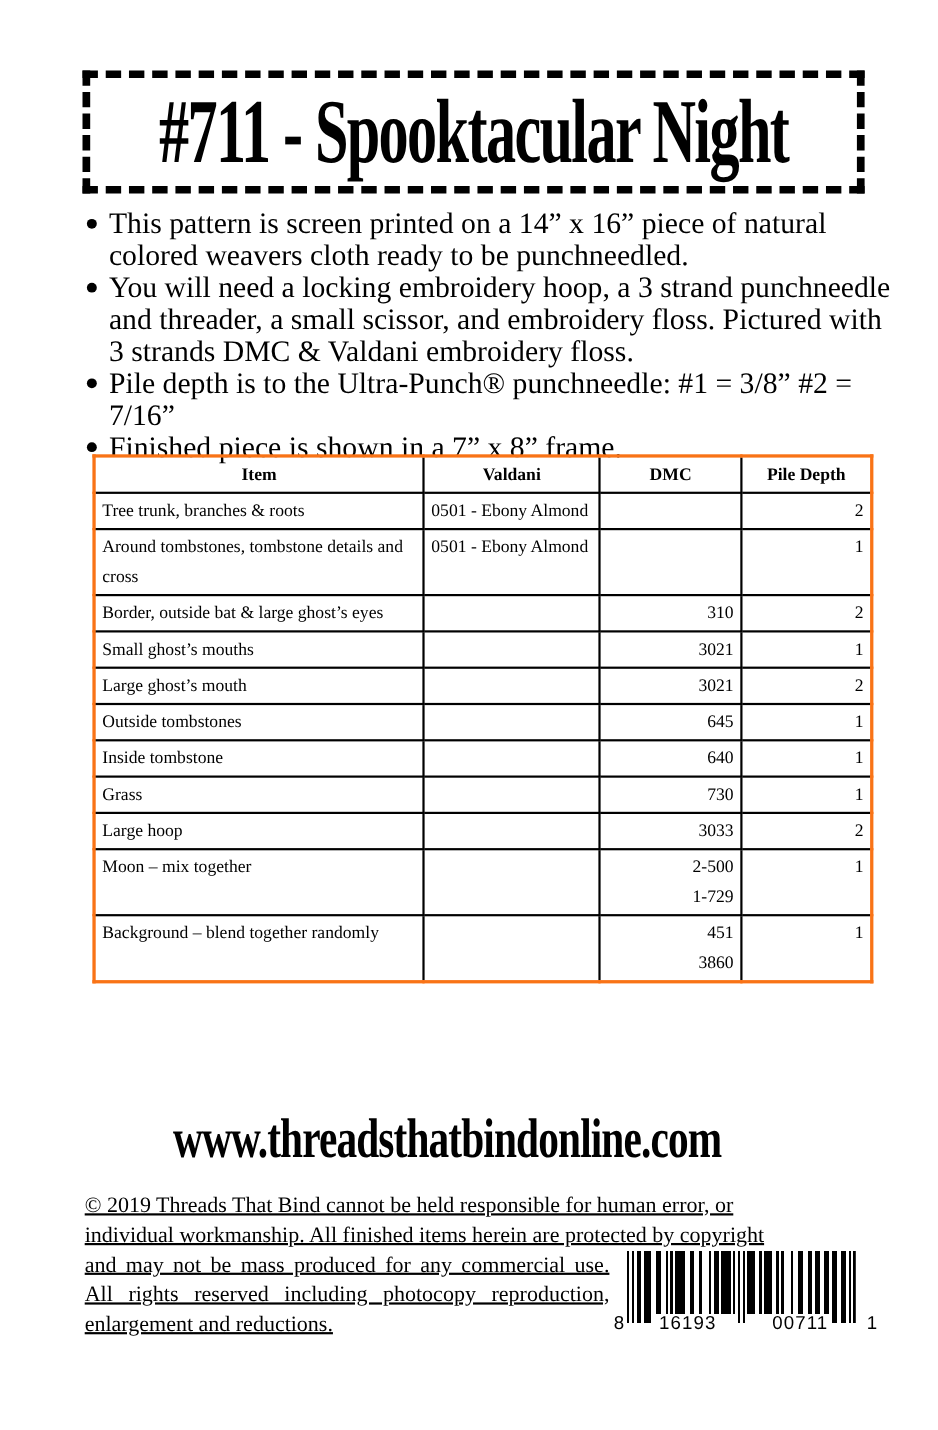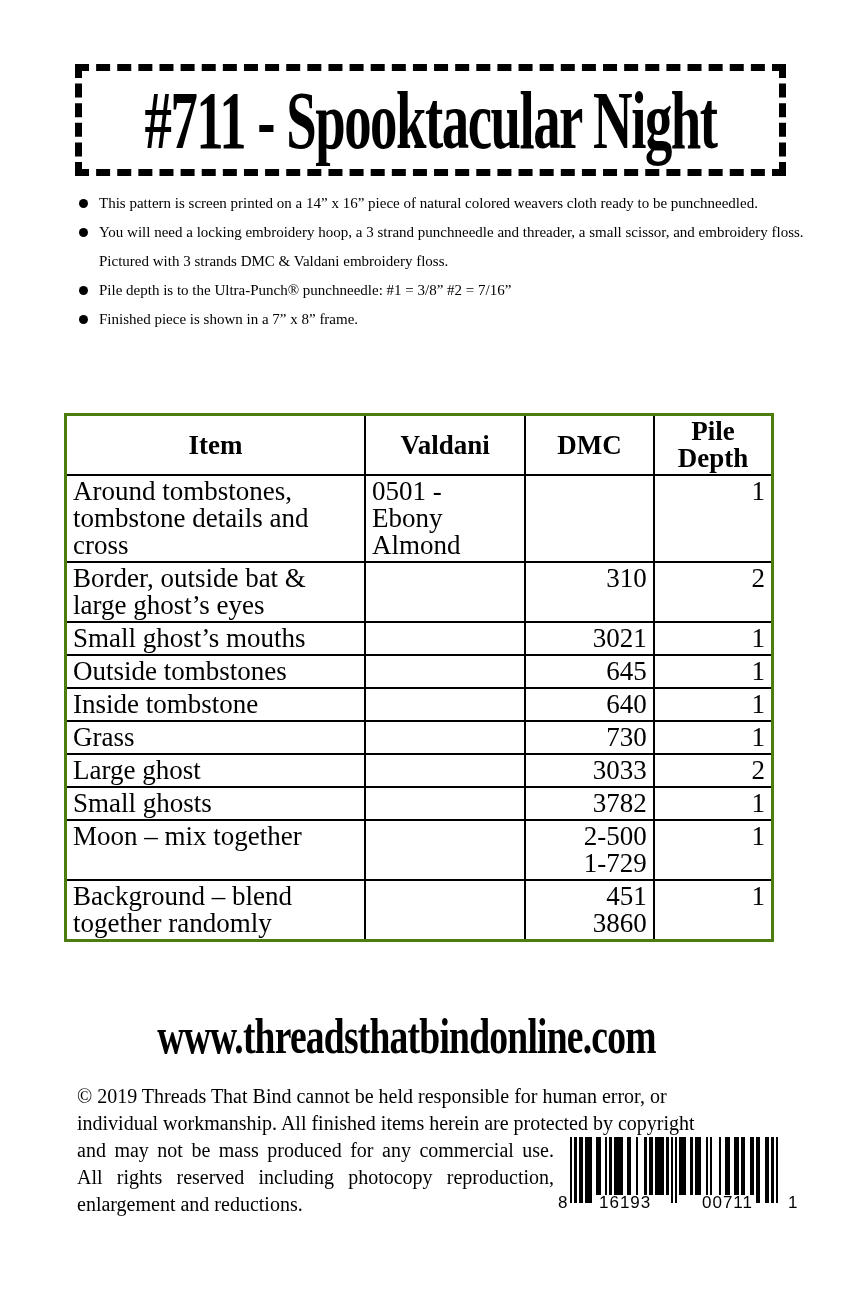--- a/index.html
+++ b/index.html
@@ -17,33 +17,33 @@
   }
   .title-text {
     font-weight:bold; font-size:74px; letter-spacing:-2px; white-space:nowrap;
     transform:scale(0.74,1.12); transform-origin:center;
   }
 
   
   .bullets {
     position:absolute; left:78px; top:189px; width:714px;
     margin:0; padding:0 0 0 21px; list-style:none;
-    font-size:15px; line-height:29px;
+    font-size:27px; line-height:29px;
   }
   .bullets li { position:relative; margin:0; padding:0; }
   .bullets li::before {
     content:""; position:absolute; left:-20px; top:10px;
     width:9px; height:9px; border-radius:50%; background:#000;
   }
 
   
   table.floss {
-    position:absolute; left:64px; top:413px; width:710px;
-    border-collapse:collapse; font-size:27px;
-    border:3px solid #4d7c0f;
+    position:absolute; left:84px; top:413px; width:710px;
+    border-collapse:collapse; font-size:16px;
+    border:3px solid #f97316;
   }
   table.floss th, table.floss td { border:2px solid #000; }
   table.floss th {
     font-weight:bold; text-align:center; padding:2px 6px; line-height:27px;
   }
   table.floss td {
     padding:2px 6px; line-height:27px; vertical-align:top;
   }
   td.c-dmc, td.c-pile { text-align:right; padding-right:13px; white-space:pre-line; }
   td.c-valdani { padding-left:8px; }
@@ -56,21 +56,21 @@
   .website-text {
     display:inline-block; font-weight:bold; font-size:47px; letter-spacing:-1px;
     white-space:nowrap; transform:scale(0.80,1.08); transform-origin:center;
   }
 
   
   .copyright {
     position:absolute; left:77px; top:1083px; width:700px;
     font-size:20px; line-height:27px;
   }
-  .cl { margin:0; white-space:nowrap; text-align:justify; }
+  .cl { margin:0; white-space:nowrap; text-align:justify;text-decoration:underline; }
   .jl { text-align-last:justify; }
   .barcode {
     float:right; width:219px; height:76px; margin:54px 0 0 4px;
     position:relative;
   }
   .barcode-inner { position:absolute; left:0; top:0; width:240px; height:76px; }
   .barcode-inner svg { position:absolute; left:12px; top:0; }
   .bd {
     position:absolute; top:56px; font-family:"Liberation Sans", sans-serif;
     font-size:17px; line-height:19px;
@@ -106,66 +106,72 @@
     <thead>
       <tr>
         <th>Item</th>
         <th>Valdani</th>
         <th>DMC</th>
         <th>Pile Depth</th>
       </tr>
     </thead>
     <tbody>
       <tr>
+        <td class="c-item">Tree trunk, branches &amp; roots</td>
+        <td class="c-valdani">0501 - Ebony Almond</td>
+        <td class="c-dmc"></td>
+        <td class="c-pile">2</td>
+      </tr>
+      <tr>
         <td class="c-item">Around tombstones, tombstone details and cross</td>
         <td class="c-valdani">0501 - Ebony Almond</td>
         <td class="c-dmc"></td>
         <td class="c-pile">1</td>
       </tr>
       <tr>
         <td class="c-item">Border, outside bat &amp; large ghost’s eyes</td>
         <td class="c-valdani"></td>
         <td class="c-dmc">310</td>
         <td class="c-pile">2</td>
       </tr>
       <tr>
         <td class="c-item">Small ghost’s mouths</td>
         <td class="c-valdani"></td>
         <td class="c-dmc">3021</td>
         <td class="c-pile">1</td>
       </tr>
       <tr>
+        <td class="c-item">Large ghost’s mouth</td>
+        <td class="c-valdani"></td>
+        <td class="c-dmc">3021</td>
+        <td class="c-pile">2</td>
+      </tr>
+      <tr>
         <td class="c-item">Outside tombstones</td>
         <td class="c-valdani"></td>
         <td class="c-dmc">645</td>
         <td class="c-pile">1</td>
       </tr>
       <tr>
         <td class="c-item">Inside tombstone</td>
         <td class="c-valdani"></td>
         <td class="c-dmc">640</td>
         <td class="c-pile">1</td>
       </tr>
       <tr>
         <td class="c-item">Grass</td>
         <td class="c-valdani"></td>
         <td class="c-dmc">730</td>
         <td class="c-pile">1</td>
       </tr>
       <tr>
-        <td class="c-item">Large ghost</td>
+        <td class="c-item">Large hoop</td>
         <td class="c-valdani"></td>
         <td class="c-dmc">3033</td>
         <td class="c-pile">2</td>
-      </tr>
-      <tr>
-        <td class="c-item">Small ghosts</td>
-        <td class="c-valdani"></td>
-        <td class="c-dmc">3782</td>
-        <td class="c-pile">1</td>
       </tr>
       <tr>
         <td class="c-item">Moon – mix together</td>
         <td class="c-valdani"></td>
         <td class="c-dmc">2-500
 1-729</td>
         <td class="c-pile">1</td>
       </tr>
       <tr>
         <td class="c-item">Background – blend together randomly</td>

